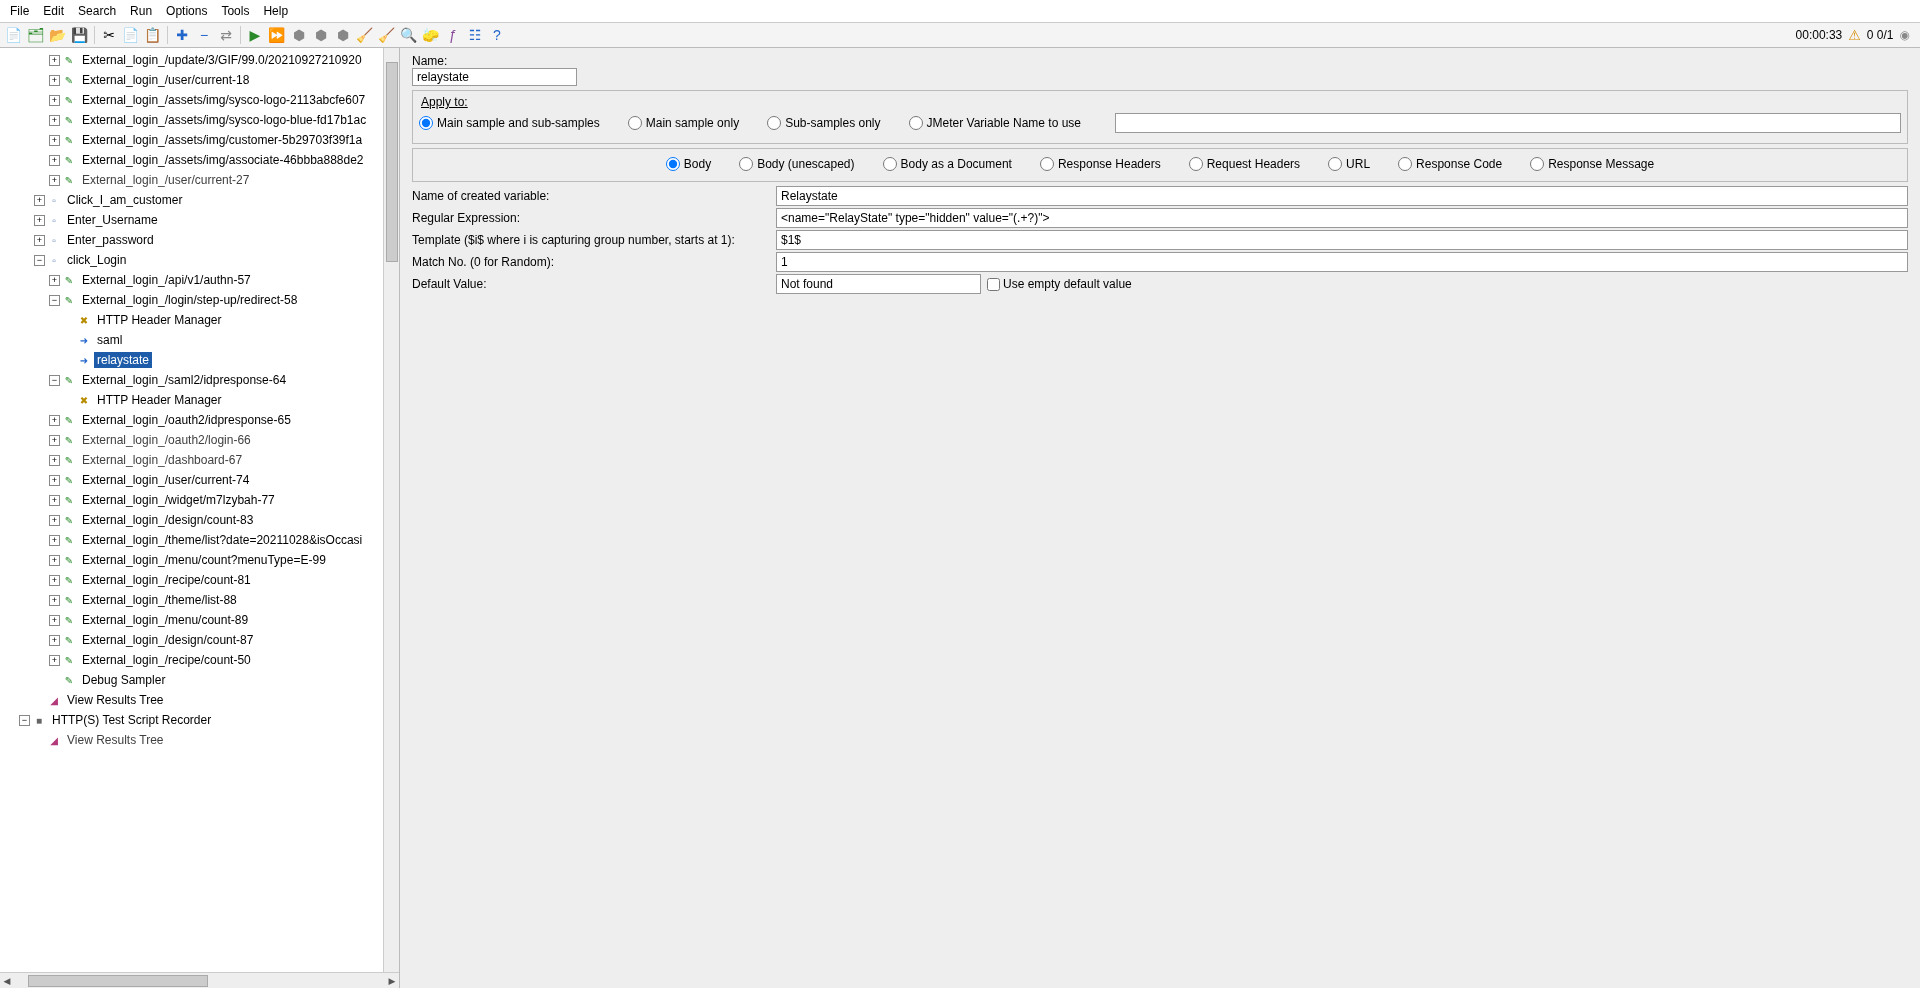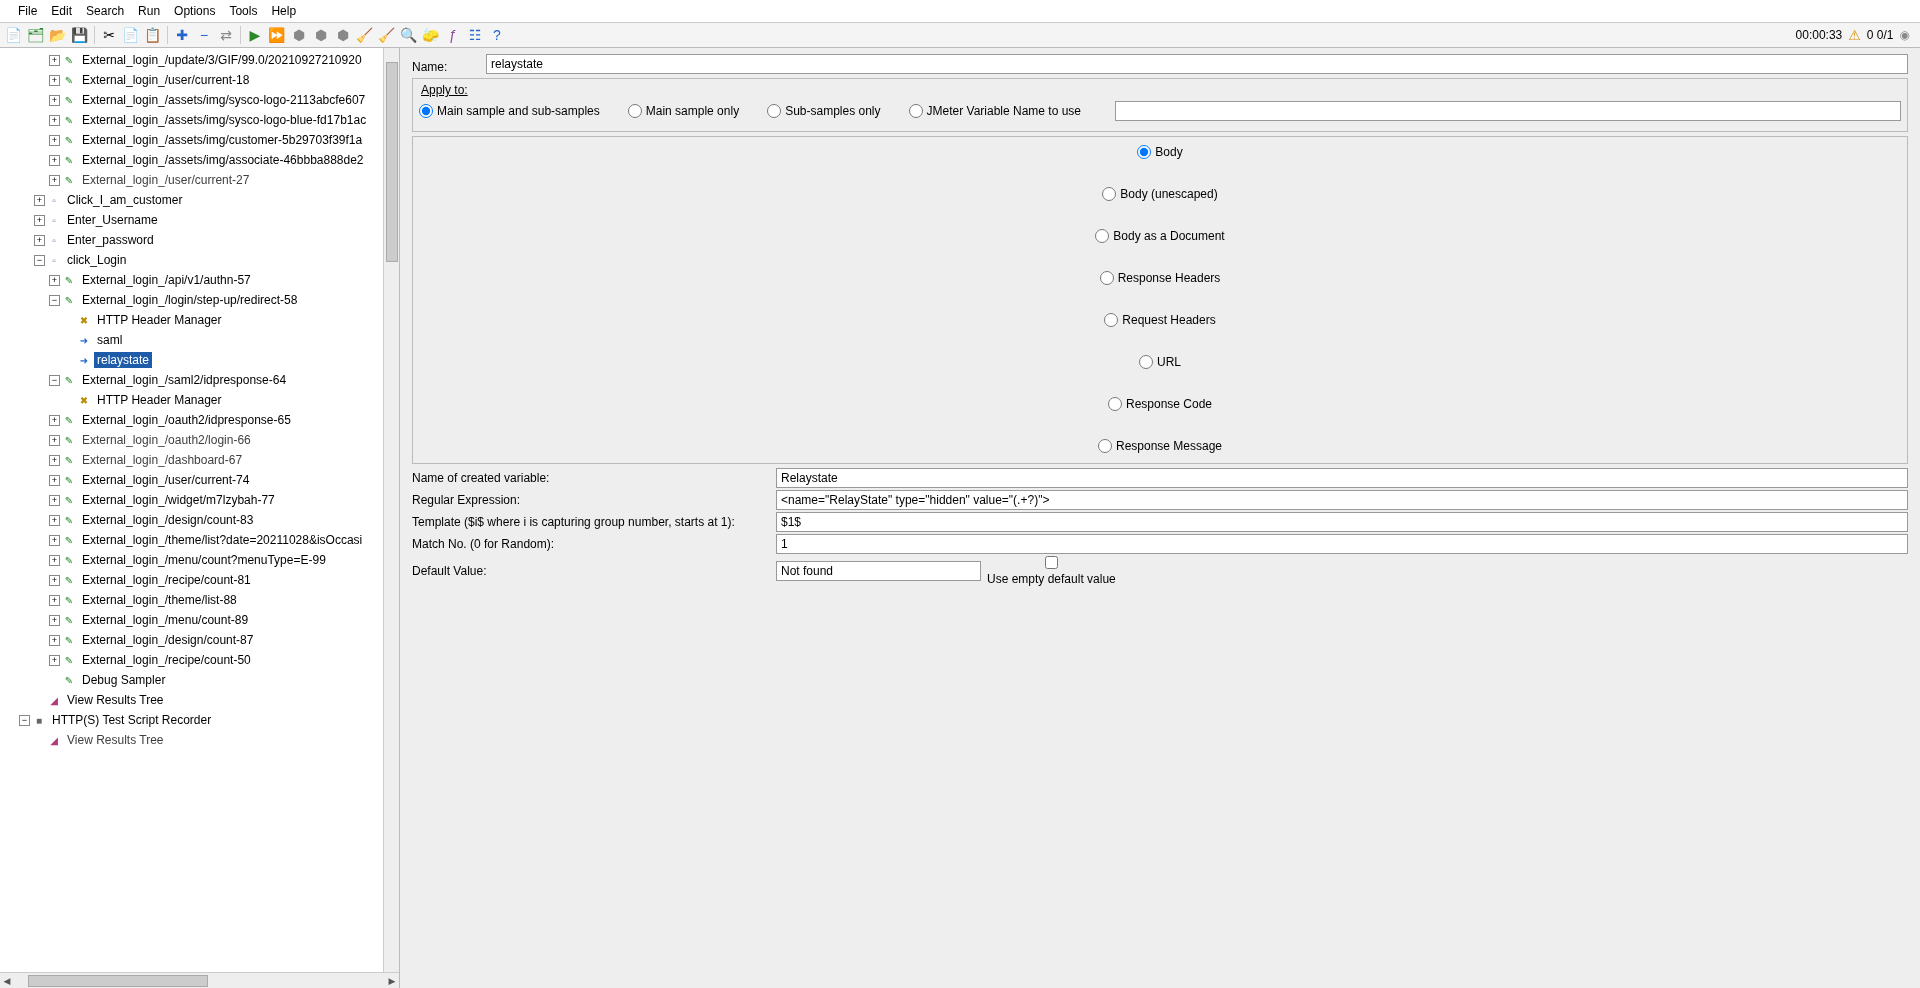--- a/index.html
+++ b/index.html
@@ -1,17 +1,17 @@
 <!DOCTYPE html>
 <html><head>
 <meta charset="utf-8">
 <style>
 * { box-sizing: border-box; margin: 0; padding: 0; font-family: Arial, sans-serif; font-size: 12px; }
 body { background: #f0f0f0; width: 1920px; height: 988px; overflow: hidden; display: flex; flex-direction: column; }
-.menubar { background: #fff; padding: 2px 12px; display: flex; gap: 2px; border-bottom: 1px solid #ccc; align-items: center; }
+.menubar { background: #fff; padding: 2px 4px; display: flex; gap: 2px; border-bottom: 1px solid #ccc; align-items: center; }
 .menubar span { padding: 2px 6px; cursor: default; }
 .toolbar { background: #f4f4f4; padding: 2px 4px; display: flex; align-items: center; gap: 2px; border-bottom: 1px solid #bbb; }
 .toolbar .tb-icon { width: 20px; height: 20px; display: flex; align-items: center; justify-content: center; border: 1px solid transparent; cursor: pointer; font-size: 14px; }
 .toolbar .sep { width: 1px; height: 18px; background: #ccc; margin: 0 2px; }
 .toolbar .spacer { flex: 1; }
 .status-right { display: flex; align-items: center; gap: 6px; padding-right: 6px; }
 .main { flex: 1; display: flex; overflow: hidden; }
 .tree-panel { width: 400px; background: #fff; overflow: hidden; display: flex; flex-direction: column; border-right: 1px solid #bbb; }
 .tree-scroll { flex: 1; overflow: hidden; position: relative; }
 .tree { padding: 2px 0; }
@@ -23,42 +23,42 @@
 .tree-row .label { padding: 1px 3px; }
 .tree-row .label.selected { background: #1e5ba8; color: #fff; }
 .tree-row .label.disabled { color: #404040; }
 .hscroll { height: 16px; background: #eee; border-top: 1px solid #ccc; display: flex; align-items: center; }
 .hscroll .thumb { width: 180px; height: 12px; background: #ccc; margin-left: 14px; border: 1px solid #aaa; }
 .hscroll .arrow { width: 14px; height: 14px; display: flex; align-items: center; justify-content: center; font-size: 9px; color: #555; }
 .vscroll { width: 16px; background: #eee; border-left: 1px solid #ccc; display: flex; flex-direction: column; }
 .vscroll .thumb { height: 200px; width: 12px; background: #ccc; margin: 14px auto 0; border: 1px solid #aaa; }
 .right-panel { flex: 1; background: #eee; padding: 6px 12px; overflow: auto; }
 .panel-title { font-size: 16px; font-weight: bold; margin-bottom: 10px; }
-.form-row { display: flex; align-items: flex-end; margin-bottom: 4px; }
+.form-row { display: flex; align-items: flex-start; margin-bottom: 4px; flex-direction: column; }
 .form-row .lbl { min-width: 74px; }
 .form-row input[type=text] { flex: 1; height: 20px; padding: 1px 4px; border: 1px solid #999; background: #fff; }
 .fieldset { border: 1px solid #bbb; padding: 4px 6px 6px; margin: 4px 0; }
 .fieldset .legend { font-size: 12px; padding: 0 2px; text-decoration: underline; }
 .radio-row { display: flex; align-items: center; gap: 28px; padding: 4px 0; }
 .radio-row label { display: flex; align-items: center; gap: 4px; }
 .radio-row input[type=radio] { width: 14px; height: 14px; }
 .radio-row .jm-input { flex: 1; height: 20px; border: 1px solid #999; background: #fff; margin-left: 6px; }
 .field-grid { display: grid; grid-template-columns: 360px 1fr; gap: 2px 4px; align-items: center; }
 .field-grid .inp { height: 20px; border: 1px solid #999; background: #fff; padding: 1px 4px; width: 100%; }
 .default-row { display: flex; align-items: center; gap: 6px; }
 .default-row .inp { width: 205px; }
-.chk { display: flex; align-items: center; gap: 3px; flex-direction: column; }
+.chk { display: flex; align-items: center; gap: 3px; }
 .chk input { width: 13px; height: 13px; }
 .icon-green { color: #2a8a2a; }
 .icon-gray { color: #888; }
 .icon-orange { color: #d68b00; }
 .icon-blue { color: #2266cc; }
 .icon-purple { color: #8a4b9b; }
 .warn-icon { color: #d68b00; font-size: 14px; }
-.radio-center { justify-content: center; flex-direction: column; }
+.radio-center { justify-content: center; }
 </style>
 </head>
 <body>
 
 <div class="menubar">
   <span>File</span>
   <span>Edit</span>
   <span>Search</span>
   <span>Run</span>
   <span>Options</span>

